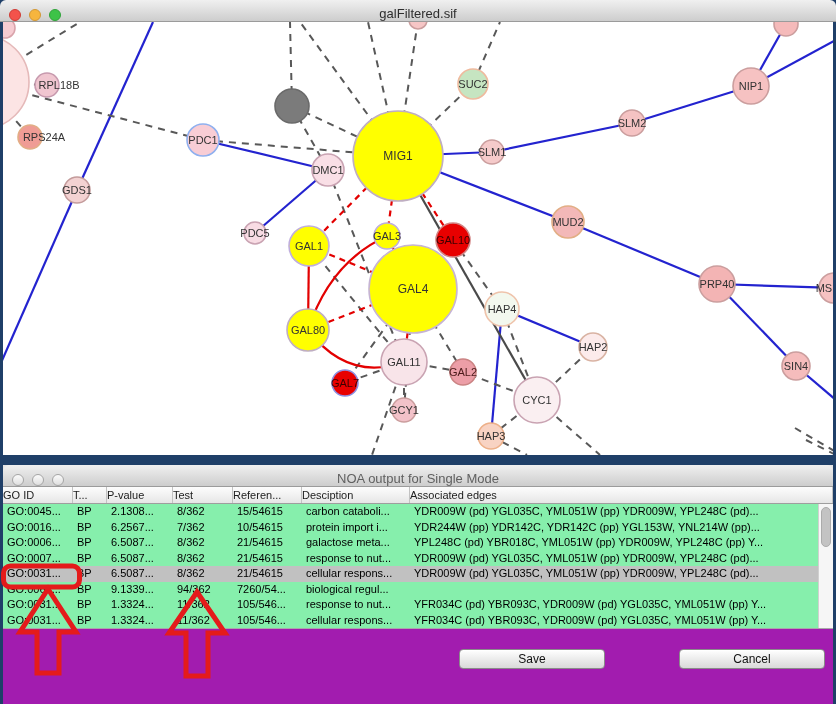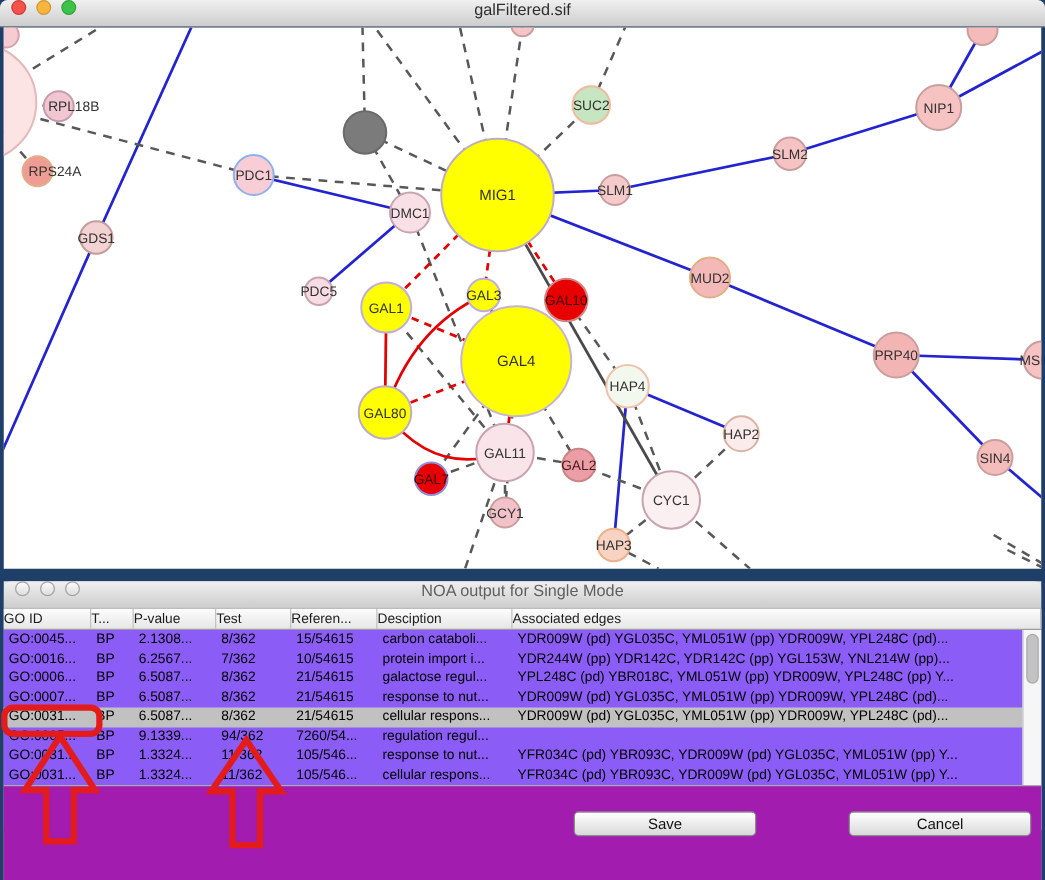--- a/index.html
+++ b/index.html
@@ -5,36 +5,36 @@
   * { margin:0; padding:0; box-sizing:border-box; }
   html,body { width:836px; height:704px; overflow:hidden; }
   body { font-family:"Liberation Sans", sans-serif; background:#1f3f68; position:relative; }
 
   .win { position:absolute; }
   .win.top { left:0; top:0; width:836px; height:455px; }
   .win.bottom { left:3px; top:439px; width:830px; height:243px; background:#e4e4e4;margin-top:26px; }
 
   .titlebar { height:22px; background:linear-gradient(#f0f0f0,#cdcdcd);
     border-bottom:1px solid #9b9b9b; border-radius:6px 6px 0 0;
-    position:relative; display:flex; align-items:flex-start; }
+    position:relative; display:flex; align-items:flex-end; }
   .titlebar .title { position:absolute; left:0; right:0; text-align:center;
     font-size:13px; color:#2e2e2e; pointer-events:none; }
   .titlebar.inactive .title { color:#606060; }
   .lights { display:flex; gap:8px; margin-left:9px; z-index:1; }
   .light { width:12px; height:12px; border-radius:50%; border:1px solid #888; }
   .light.hollow { background:linear-gradient(#fbfbfb,#dedede); border-color:#a5a5a5; }
 
   #net { display:block; margin-left:3px; background:#ffffff; }
   #net text { font-family:"Liberation Sans", sans-serif; }
 
   .thead { height:17px; display:grid; grid-template-columns:70px 34px 66px 60px 69px 108px 1fr;
     background:linear-gradient(#fdfdfd,#e6e6e6); border-bottom:1px solid #9e9e9e; }
   .th { font-size:11px; line-height:16px; color:#1c1c1c;
     border-right:1px solid #c2c2c2; overflow:hidden; white-space:nowrap; }
-  .tbody-wrap { position:relative; height:160px; background:#8b5cf6; display:flex; }
+  .tbody-wrap { position:relative; height:160px; background:#86efac; display:flex; }
   #tbody { width:815px; }
   .tr { display:grid; grid-template-columns:70px 34px 66px 60px 69px 108px 1fr; height:15.5px; }
   .tr.sel { background:#c1c1c1; }
   .td { font-size:11px; line-height:15.5px; padding-left:4px; color:#000;
     white-space:nowrap; overflow:hidden; }
   .vscroll { width:15px; background:#f6f6f6; border-left:1px solid #d0d0d0; position:relative; }
   .thumb { position:absolute; left:2px; top:3px; width:10px; height:40px;
     background:#c3c3c3; border-radius:6px; border:1px solid #ababab; }
 
   .footer { position:absolute; left:0; right:0; bottom:0; height:80px;
@@ -286,21 +286,21 @@
           <div class="td">10/54615</div>
           <div class="td">protein import i...</div>
           <div class="td">YDR244W (pp) YDR142C, YDR142C (pp) YGL153W, YNL214W (pp)...</div>
         </div>
         <div class="tr">
           <div class="td">GO:0006...</div>
           <div class="td">BP</div>
           <div class="td">6.5087...</div>
           <div class="td">8/362</div>
           <div class="td">21/54615</div>
-          <div class="td">galactose regul...</div>
+          <div class="td">galactose meta...</div>
           <div class="td">YPL248C (pd) YBR018C, YML051W (pp) YDR009W, YPL248C (pp) Y...</div>
         </div>
         <div class="tr">
           <div class="td">GO:0007...</div>
           <div class="td">BP</div>
           <div class="td">6.5087...</div>
           <div class="td">8/362</div>
           <div class="td">21/54615</div>
           <div class="td">response to nut...</div>
           <div class="td">YDR009W (pd) YGL035C, YML051W (pp) YDR009W, YPL248C (pd)...</div>
@@ -313,21 +313,21 @@
           <div class="td">21/54615</div>
           <div class="td">cellular respons...</div>
           <div class="td">YDR009W (pd) YGL035C, YML051W (pp) YDR009W, YPL248C (pd)...</div>
         </div>
         <div class="tr">
           <div class="td">GO:0065...</div>
           <div class="td">BP</div>
           <div class="td">9.1339...</div>
           <div class="td">94/362</div>
           <div class="td">7260/54...</div>
-          <div class="td">regulation regul...</div>
+          <div class="td">biological regul...</div>
         </div>
         <div class="tr">
           <div class="td">GO:0031...</div>
           <div class="td">BP</div>
           <div class="td">1.3324...</div>
           <div class="td">11/362</div>
           <div class="td">105/546...</div>
           <div class="td">response to nut...</div>
           <div class="td">YFR034C (pd) YBR093C, YDR009W (pd) YGL035C, YML051W (pp) Y...</div>
         </div>

